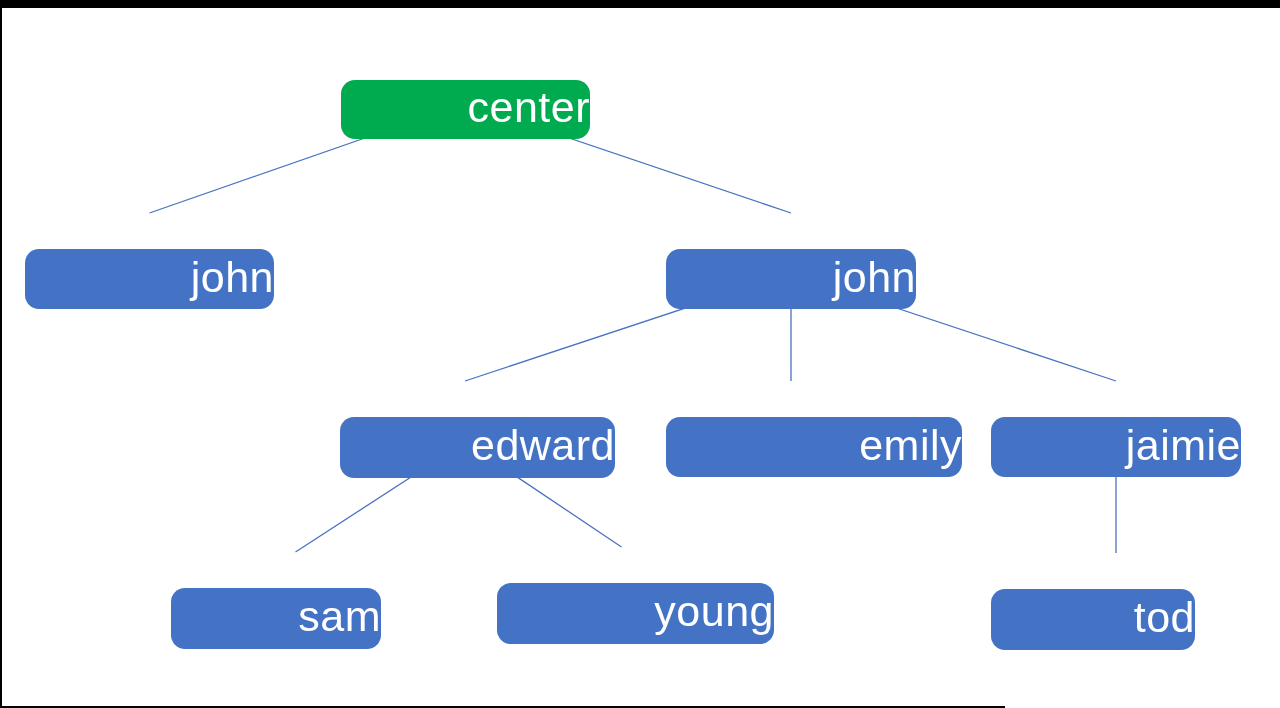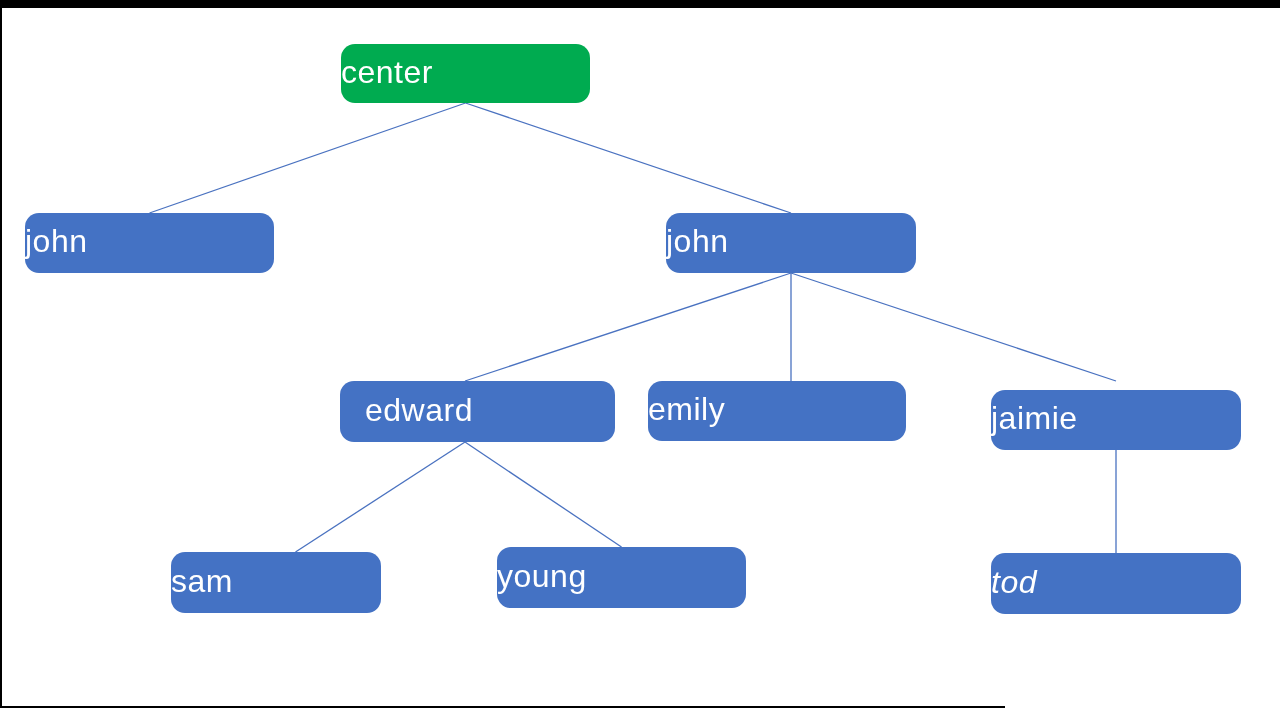--- a/index.html
+++ b/index.html
@@ -38,25 +38,26 @@
   #edges line {
     stroke: var(--edge-color);
     stroke-width: 1.3;
   }
   .node {
     position: absolute;
     background: var(--node-fill);
     border-radius: 14px;
     display: flex;
     align-items: center;
-    justify-content: flex-start;
+    justify-content: flex-end;
     color: var(--node-text);
-    font-size: 32px;
+    font-size: 43px;
     line-height: 1;
     letter-spacing: 0.5px;
+    margin-top: 36px;
   }
   .node.root {
     background: var(--root-fill);
   }
   .node span {
     transform: translateY(-2px);
   }
 </style>
 </head>
 <body>
@@ -81,28 +82,28 @@
     </div>
     <div class="node" style="left: 25px; top: 213px; width: 249px; height: 60px;">
       <span>john</span>
     </div>
     <div class="node" style="left: 666px; top: 213px; width: 250px; height: 60px;">
       <span>john</span>
     </div>
     <div class="node" style="left: 340px; top: 381px; width: 250px; height: 61px; padding-left: 25px;">
       <span>edward</span>
     </div>
-    <div class="node" style="left: 648px; top: 381px; width: 258px; height: 60px;">
+    <div class="node" style="left: 666px; top: 381px; width: 296px; height: 60px;">
       <span>emily</span>
     </div>
-    <div class="node" style="left: 991px; top: 390px; width: 250px; height: 60px;">
+    <div class="node" style="left: 991px; top: 381px; width: 250px; height: 60px;">
       <span>jaimie</span>
     </div>
     <div class="node" style="left: 171px; top: 552px; width: 210px; height: 61px;">
       <span>sam</span>
     </div>
-    <div class="node" style="left: 497px; top: 547px; width: 249px; height: 61px;">
+    <div class="node" style="left: 497px; top: 547px; width: 277px; height: 61px;">
       <span>young</span>
     </div>
-    <div class="node" style="left: 991px; top: 553px; width: 250px; height: 61px; font-style: italic;">
+    <div class="node" style="left: 991px; top: 553px; width: 204px; height: 61px;">
       <span>tod</span>
     </div>
   </div>
 
 </body></html>

